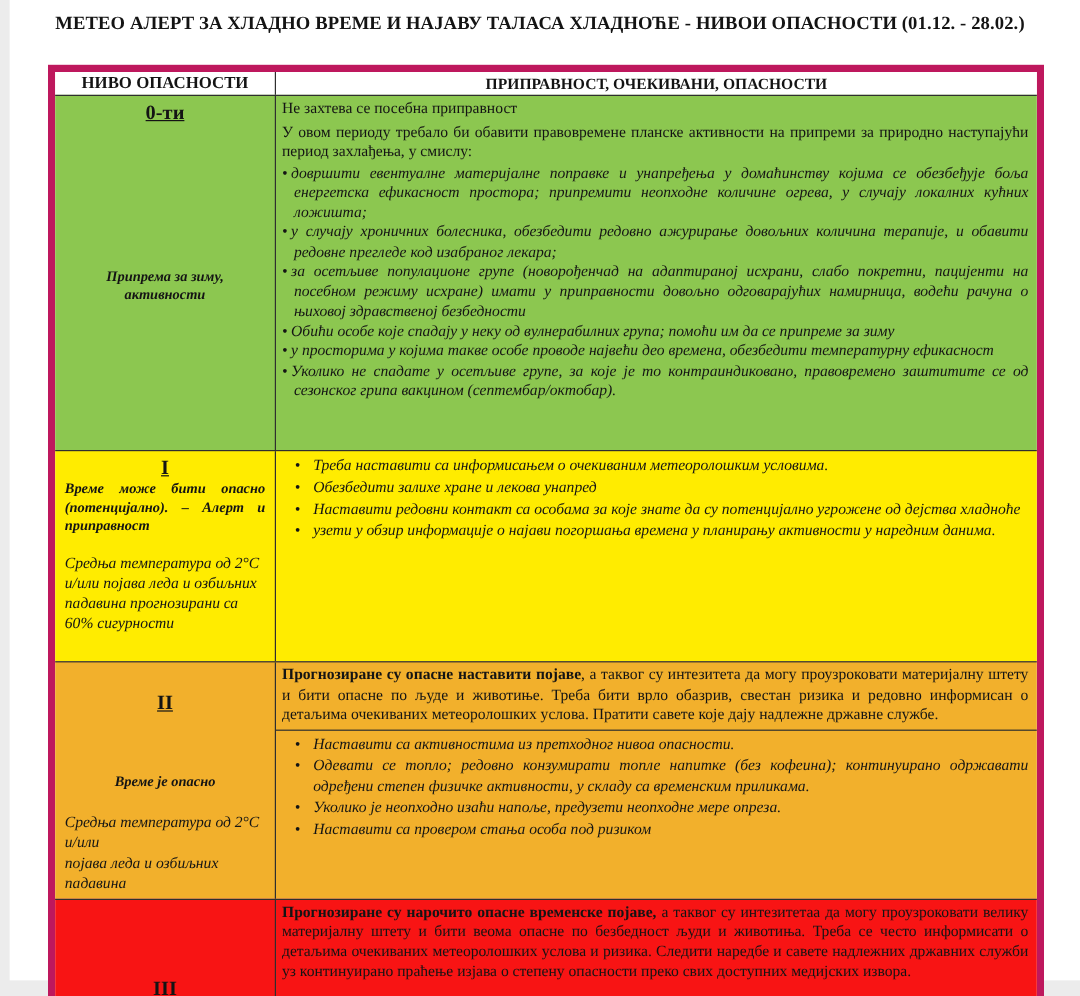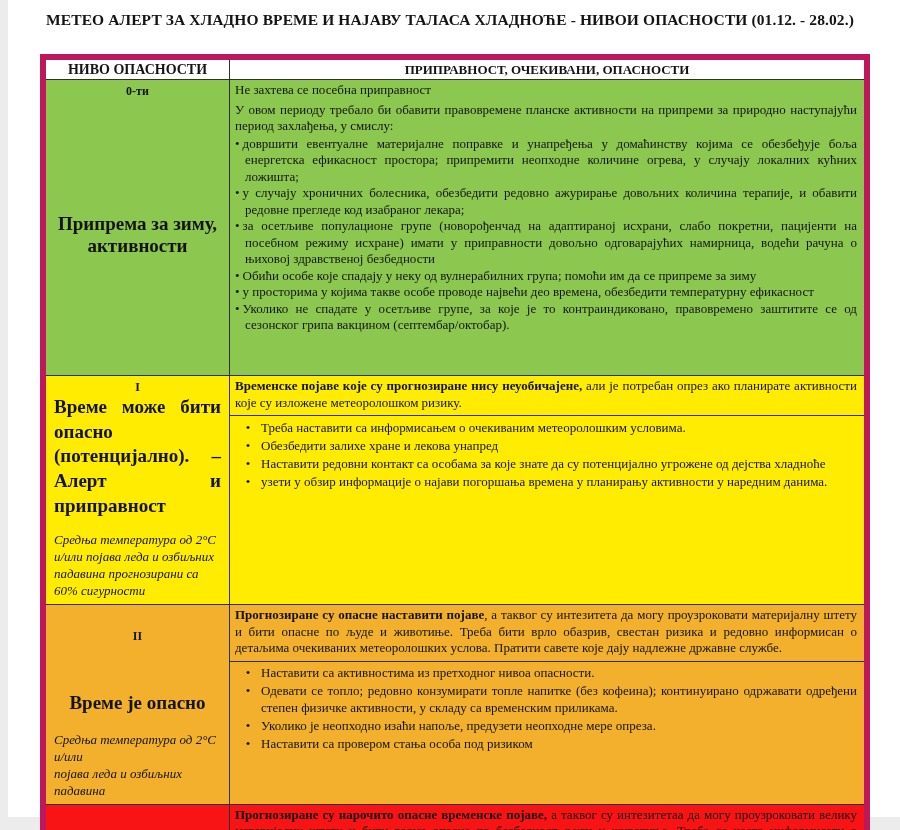--- a/index.html
+++ b/index.html
@@ -13,30 +13,30 @@
   .row + .row{border-top:1px solid #2f2f2f;}
   .cell-left{width:184px;flex:0 0 184px;border-right:1px solid #2f2f2f;box-sizing:border-box;display:flex;flex-direction:column;}
   .cell-right{flex:1;box-sizing:border-box;text-align:justify;font-size:13px;line-height:1.27;}
   .rc-pad{padding:2px 7px 4px 5px;}
   .hdr{min-height:19px;background:#ffffff;font-weight:bold;font-size:14px;}
   .hdr .cell-left,.hdr .cell-right{justify-content:center;text-align:center;line-height:19px;padding:0;display:block;}
   .r0{min-height:295px;}
   .r1{min-height:175px;}
   .r2{min-height:172px;}
   .r3{min-height:103px;}
-  .lvl{font-weight:bold;text-align:center;font-size:12px;margin-top:2px;}
-  .lvl-name{font-weight:bold;font-size:19px;white-space:pre-line;}
+  .lvl{font-weight:bold;text-align:center;font-size:17px;margin-top:2px;text-decoration:underline;}
+  .lvl-name{font-weight:bold;font-size:12px;white-space:pre-line;font-style:italic;}
   .center-name{text-align:center;margin:auto 0;}
   .note{font-style:italic;font-size:13px;line-height:1.3;white-space:pre-line;}
   .cl-pad{padding:2px 8px 4px 8px;}
   .justify-name{text-align:justify;line-height:1.3;}
   .intro{border-bottom:1px solid #2f2f2f;}
   .bi{font-weight:bold;}
   .bullets{margin-top:1px;}
-  .bullets .b{margin:0;}
+  .bullets .b{margin:0;font-style:italic;}
   .tight .b{padding-left:10px;text-indent:-10px;}
   .tight .dot{margin-right:3px;}
   .spaced .b{display:flex;margin:1.5px 0;}
   .spaced .dot{flex:0 0 26px;text-align:center;}
   .spaced .bt{flex:1;}
   .para{margin-top:3px;}
   .mt{margin-top:14px;}
   .mt2{margin-top:18px;}
   .center-col{justify-content:flex-end;}
 </style>
@@ -84,23 +84,20 @@
       </div>
     </div>
 
     <div class="row r1" style="background-color: rgb(255, 236, 0);">
       <div class="cell-left cl-pad">
         <div class="lvl">I</div>
         <div class="lvl-name justify-name">Време може бити опасно (потенцијално). – Алерт и приправност</div>
         <div class="note mt">Средња температура од 2°C и/или појава леда и озбиљних падавина прогнозирани са 60% сигурности</div>
       </div>
       <div class="cell-right">
-        <div class="intro rc-pad">
-          <span class="bi">Временске појаве које су прогнозиране нису неуобичајене,</span><span> али је потребан опрез ако планирате активности које су изложене метеоролошком ризику.</span>
-        </div>
         <div class="rc-pad">
           <div class="bullets spaced">
 
               <div class="b">
                 <span class="dot">•</span>
                 <span class="bt">Треба наставити са информисањем о очекиваним метеоролошким условима.</span>
               </div>
 
               <div class="b">
                 <span class="dot">•</span>

